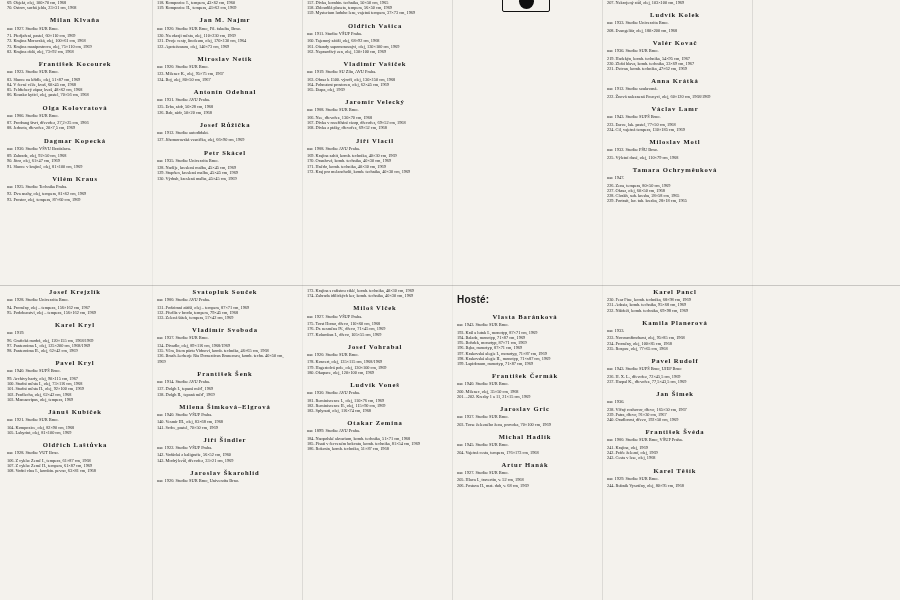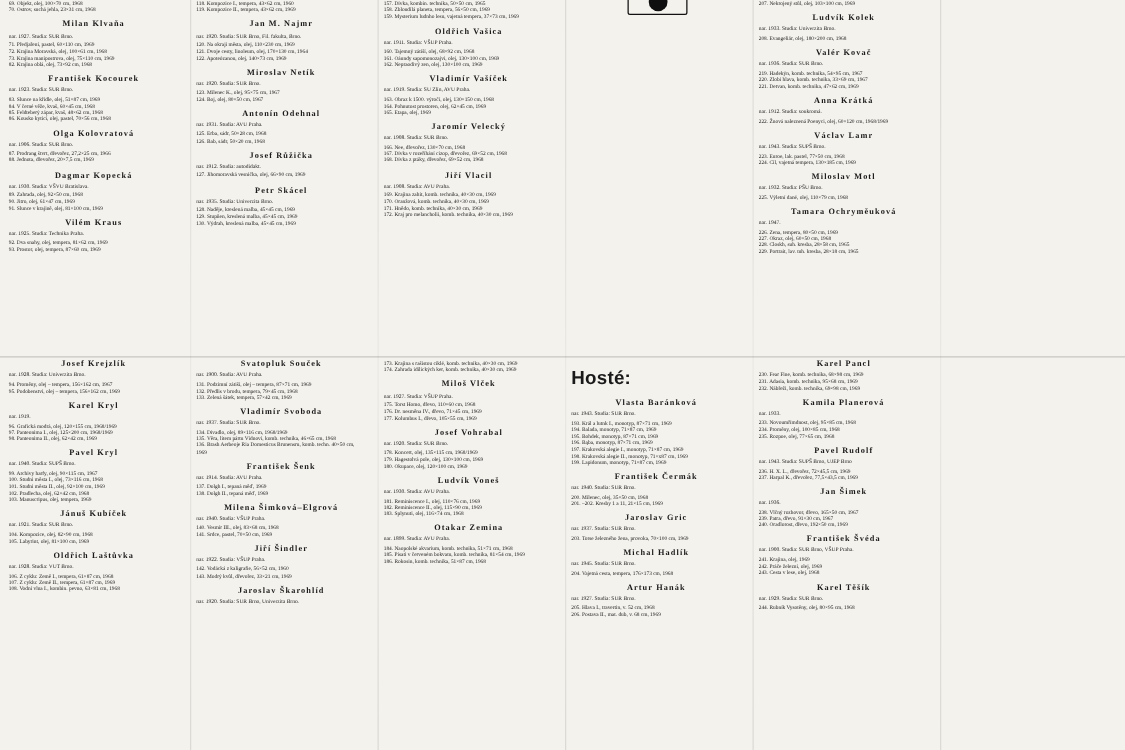--- a/index.html
+++ b/index.html
@@ -50,21 +50,21 @@
   }
   .works{
     font-size:4.3px;
     line-height:1.22;
     margin:0;
   }
   .works div{margin:0;}
   .sect-title{
     font-family:"Liberation Sans", sans-serif;
     font-weight:bold;
-    font-size:15px;
+    font-size:10px;
     margin:6px 0 8px 0;
     letter-spacing:0.2px;
   }
   .top-medal{
     position:relative;
     height:22px;
   }
   .medal{
     position:absolute;
     width:46px;height:20px;

